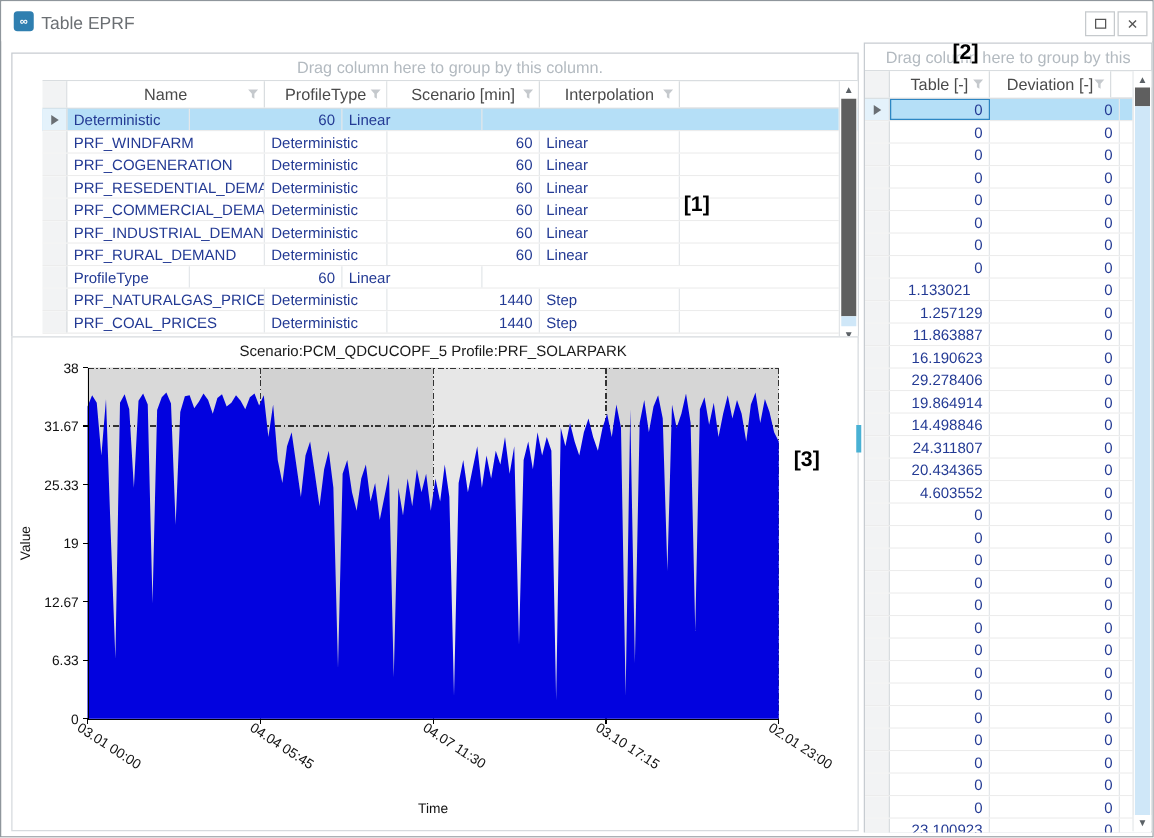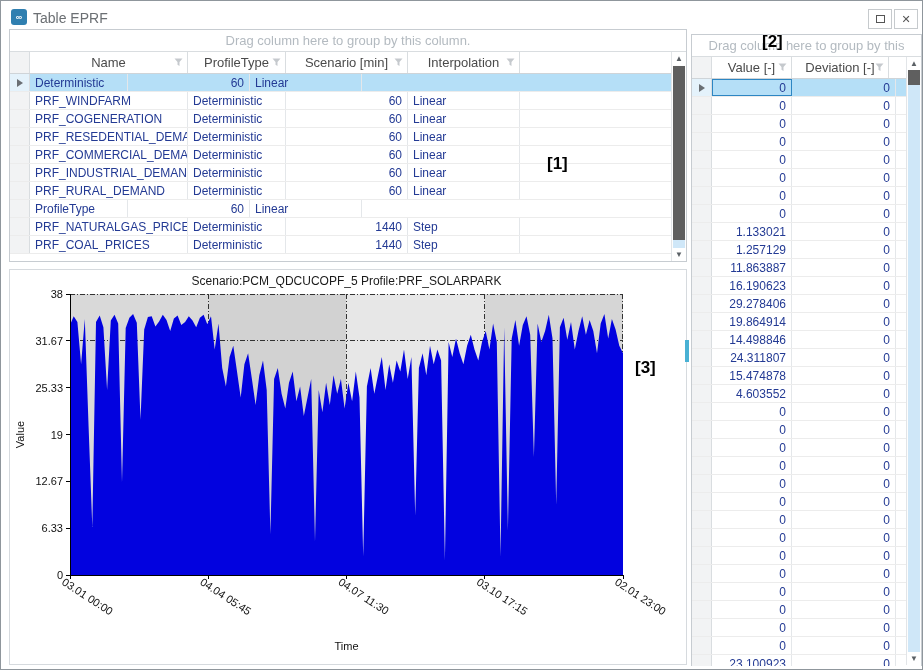--- a/index.html
+++ b/index.html
@@ -20,21 +20,21 @@
   .win-btn {
     position:absolute; top:8px; width:24px; height:20px; background:#fff;
     border:1px solid #c6cacd; display:flex; align-items:center; justify-content:center;
     color:#555; font-size:11px; cursor:pointer;
   }
   .btn-restore { right:30px; }
   .btn-close { right:4px; }
   .restore-glyph { width:9px; height:8px; border:1px solid #555; display:block; }
   
   .panel { position:absolute; border:1px solid #c7ccd1; background:#fff; }
-  .left-grid  { left:8px;  top:28px;  width:678px; height:233px; }
+  .left-grid  { left:8px;  top:41px;  width:678px; height:233px;padding-left:24px; }
   .chart-panel{ left:8px;  top:268px; width:678px; height:396px; border-color:#d6dade; }
   .right-grid { left:690px; top:33px; width:231px; height:632px; }
   
   .group-bar {
     height:22px; border-bottom:1px solid #d9dde0; display:flex; align-items:center;
     justify-content:center; color:#b3bac0; font-size:13px; white-space:nowrap; overflow:hidden;
   }
   .hdr-row { display:flex; height:22px; border-bottom:1px solid #cfd4d8; }
   .hdr-cell {
     position:relative; display:flex; align-items:center; justify-content:center;
@@ -237,21 +237,21 @@
         <text x="336.5" y="380" text-anchor="middle" font-size="11" fill="#111" font-family="Liberation Sans, sans-serif">Time</text>
       </svg>
   </div>
   <div class="splitter-handle"></div>
 
   <div class="panel right-grid">
     <div class="group-bar">Drag column here to group by this</div>
     <div class="hdr-row">
       <div class="ind-col"></div>
       <div class="hdr-cell" style="width:80px">
-        <span>Value [-]</span>
+        <span>Table [-]</span>
         <svg class="funnel" width="9" height="9">
             <path d="M0.5 0.5h8l-3 3.5v4l-2-1.2V4z" fill="#b7bcc1"></path>
           </svg>
       </div>
       <div class="hdr-cell" style="width:97px">
         <span>Deviation [-]</span>
         <svg class="funnel" width="9" height="9">
             <path d="M0.5 0.5h8l-3 3.5v4l-2-1.2V4z" fill="#b7bcc1"></path>
           </svg>
       </div>
@@ -294,21 +294,21 @@
           <div class="cell num" style="width: 80px;">0</div>
           <div class="cell num" style="width: 104px;">0</div>
         </div>
         <div class="grid-row">
           <div class="row-ind"></div>
           <div class="cell num" style="width: 80px;">0</div>
           <div class="cell num" style="width: 104px;">0</div>
         </div>
         <div class="grid-row">
           <div class="row-ind"></div>
-          <div class="cell num" style="width: 80px;">1.133021</div>
+          <div class="cell num" style="width: 80px; text-align: center;">1.133021</div>
           <div class="cell num" style="width: 104px;">0</div>
         </div>
         <div class="grid-row">
           <div class="row-ind"></div>
           <div class="cell num" style="width: 80px;">1.257129</div>
           <div class="cell num" style="width: 104px;">0</div>
         </div>
         <div class="grid-row">
           <div class="row-ind"></div>
           <div class="cell num" style="width: 80px; text-align: right;">11.863887</div>
@@ -334,21 +334,21 @@
           <div class="cell num" style="width: 80px;">14.498846</div>
           <div class="cell num" style="width: 104px;">0</div>
         </div>
         <div class="grid-row">
           <div class="row-ind"></div>
           <div class="cell num" style="width: 80px;">24.311807</div>
           <div class="cell num" style="width: 104px;">0</div>
         </div>
         <div class="grid-row">
           <div class="row-ind"></div>
-          <div class="cell num" style="width: 80px;">15.474878</div>
+          <div class="cell num" style="width: 80px;">20.434365</div>
           <div class="cell num" style="width: 104px;">0</div>
         </div>
         <div class="grid-row">
           <div class="row-ind"></div>
           <div class="cell num" style="width: 80px;">4.603552</div>
           <div class="cell num" style="width: 104px;">0</div>
         </div>
         <div class="grid-row">
           <div class="row-ind"></div>
           <div class="cell num" style="width: 80px;">0</div>

